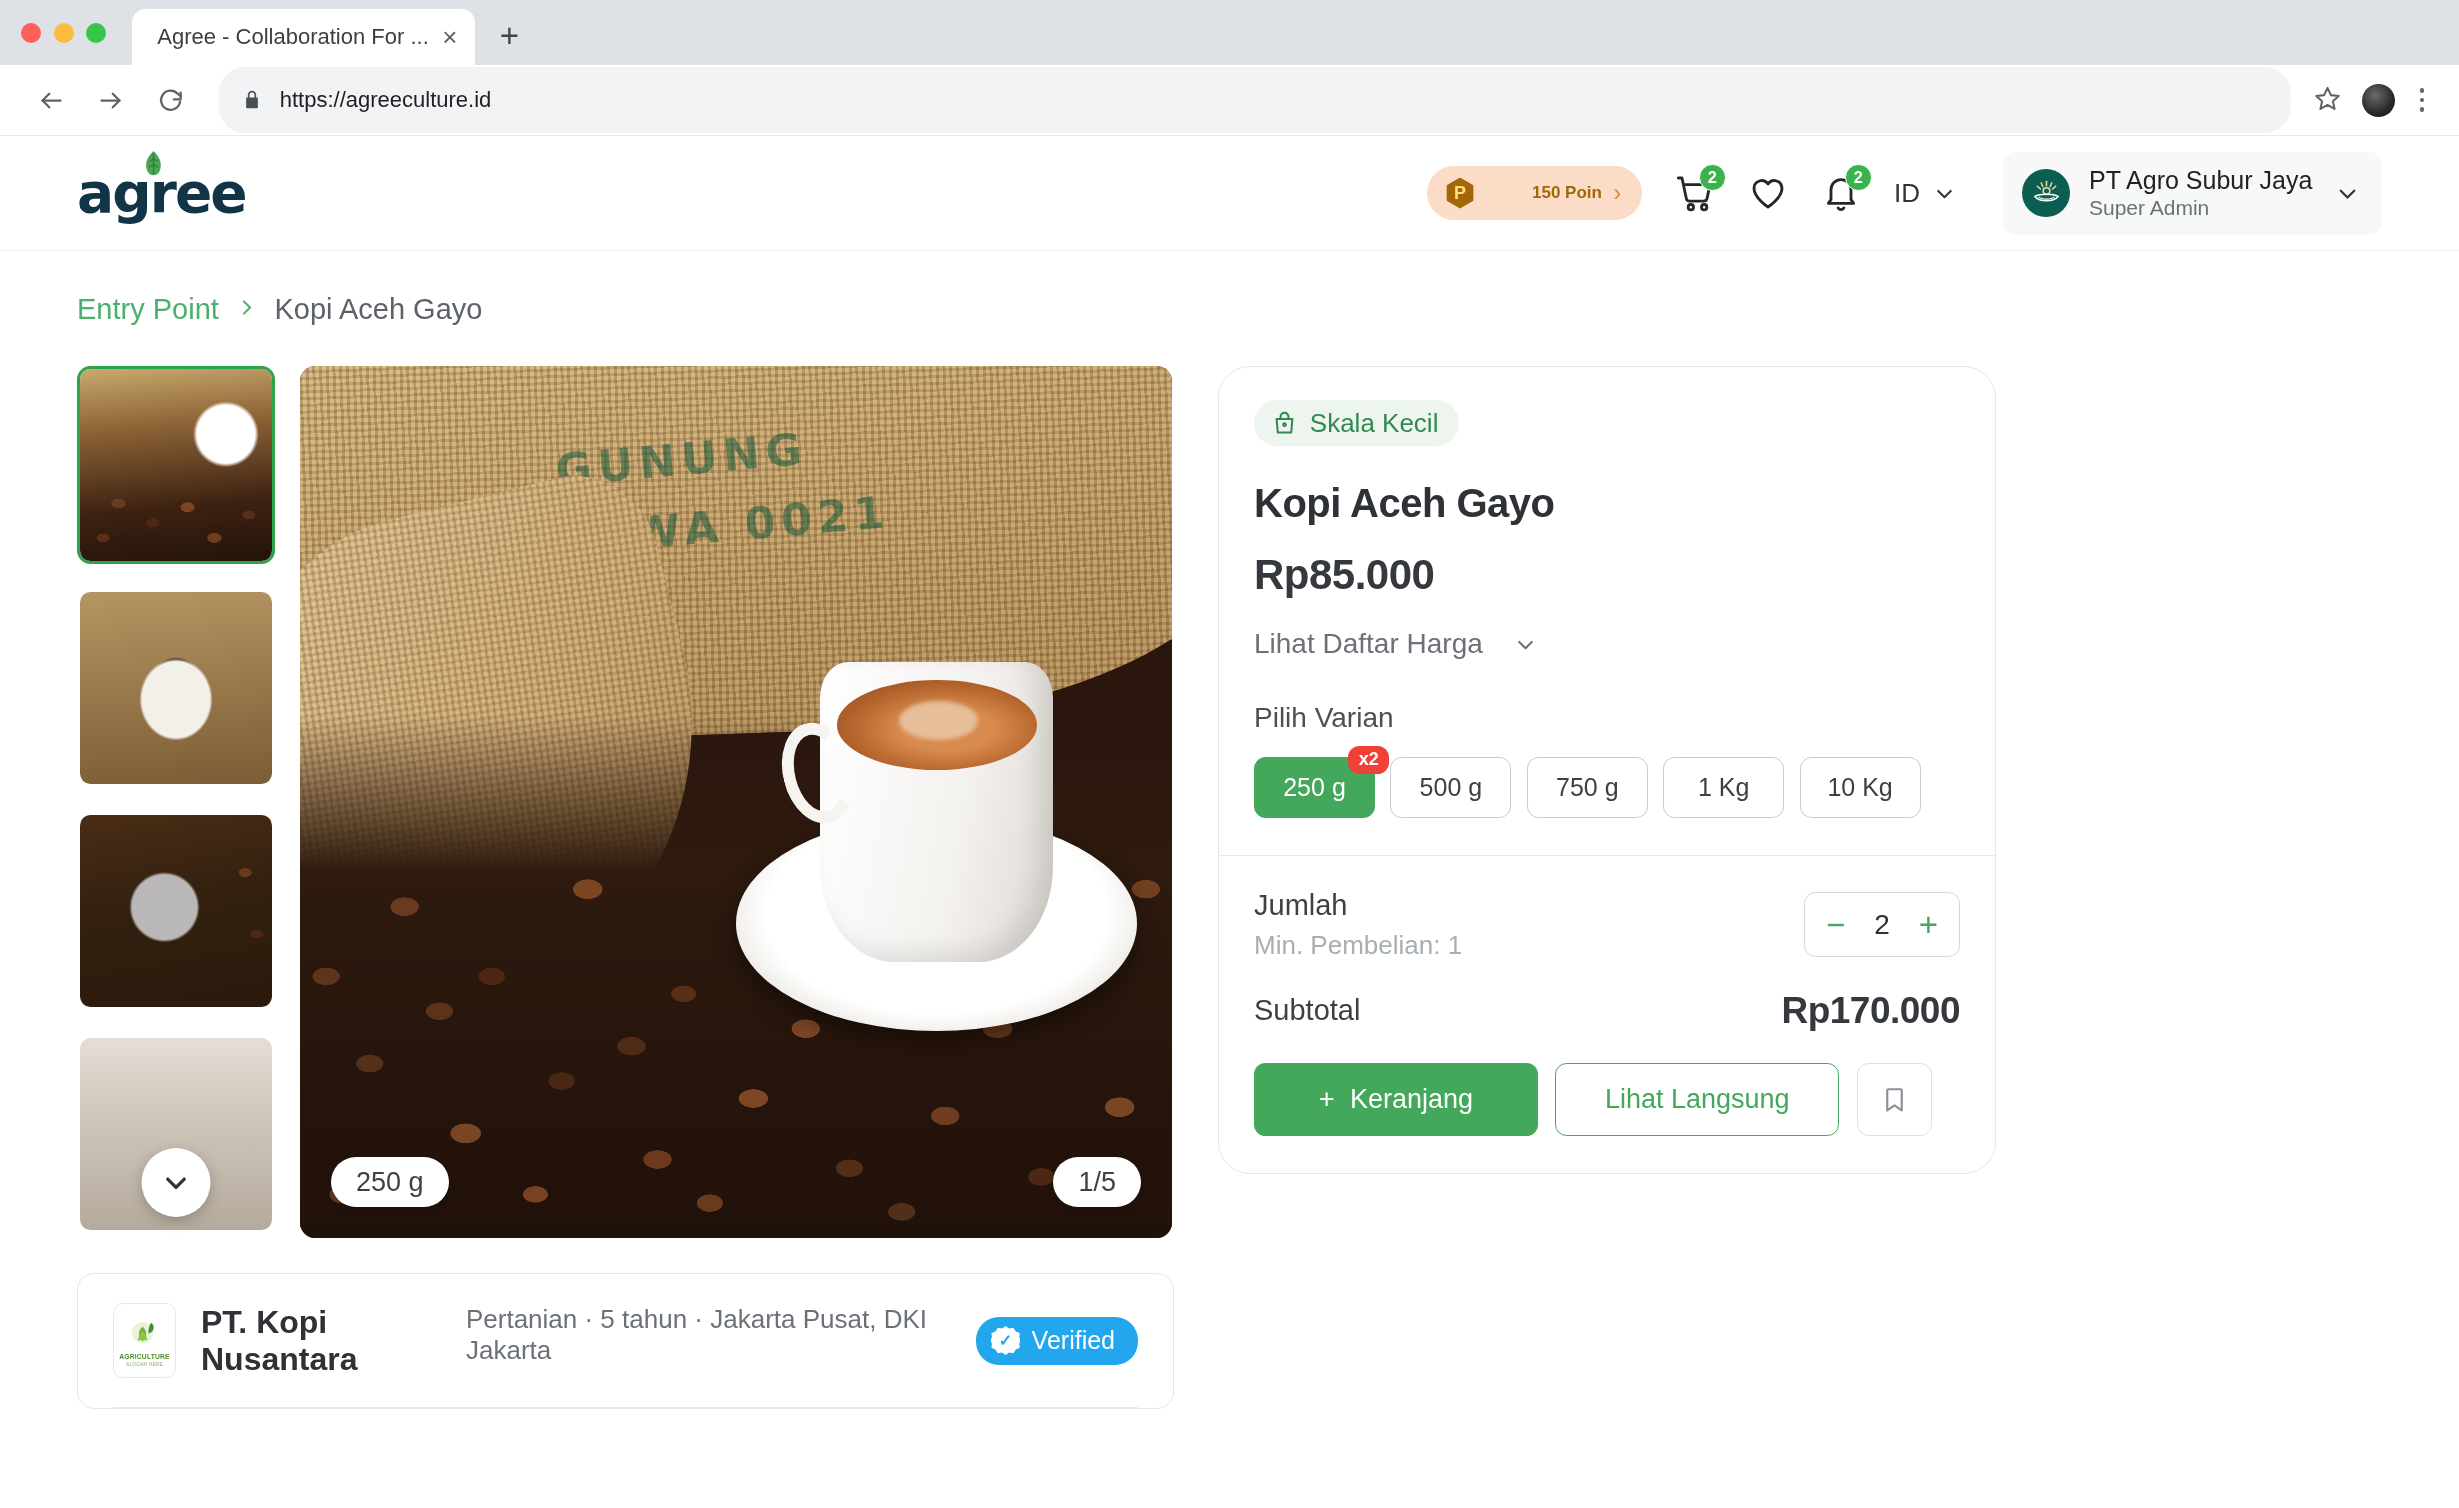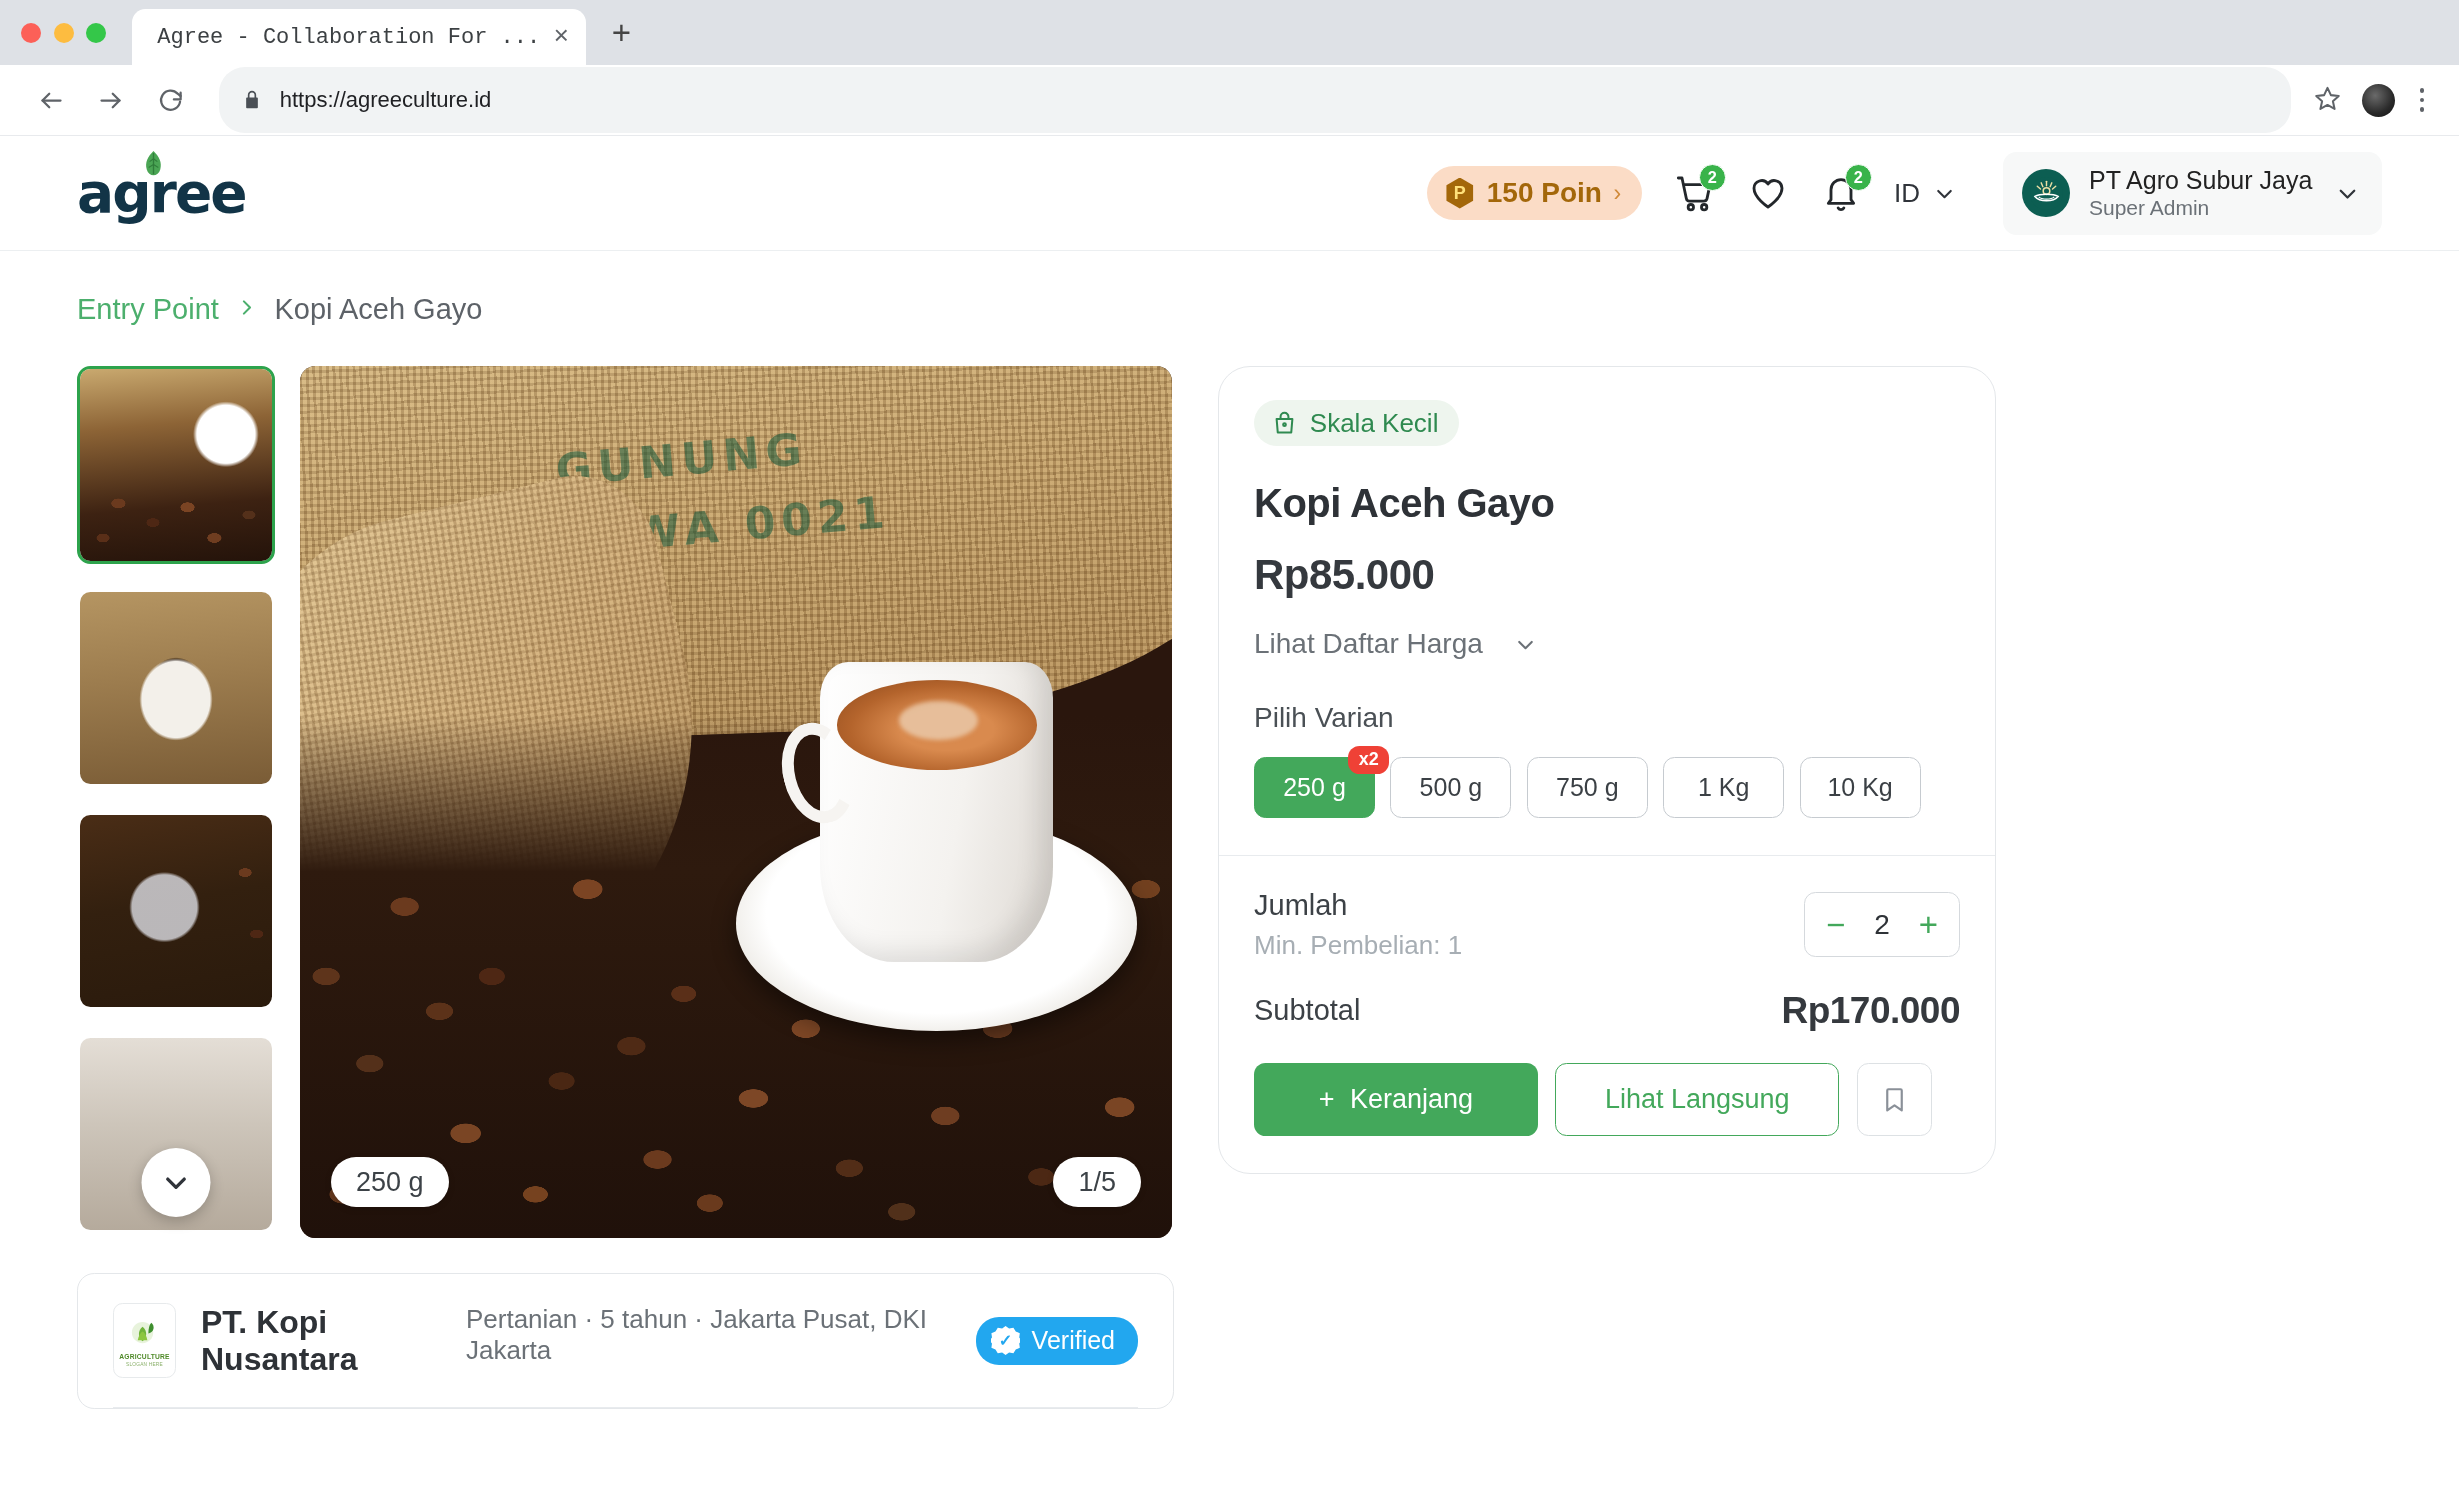--- a/index.html
+++ b/index.html
@@ -7,21 +7,21 @@
     width: 2459px; height: 1508px;
     font-family: "Liberation Sans", sans-serif;
     background: #ffffff;
     overflow: hidden;
   }
 
   
   .browser { width: 2459px; height: 1508px; display: flex; flex-direction: column; background:#fff; }
   .tabstrip {
     height: 65px; background: #dee1e6; display: flex; align-items: flex-end;
-    padding-left: 17.3px; position: relative; flex: 0 0 65px; font-family: Liberation Mono, monospace;
+    padding-left: 17.3px; position: relative; flex: 0 0 65px;
   }
   .traffic { display: flex; align-items: center; gap: 12.5px; position: absolute; left: 21px; top: 23px; }
   .dot { width: 20px; height: 20px; border-radius: 50%; }
   .dot.red { background: #fc6058; }
   .dot.yellow { background: #fdbc40; }
   .dot.green { background: #34c749; }
   .tab {
     margin-left: 115px; height: 56px; min-width: 331px; background: #fff;
     border-radius: 13.4px 13.4px 0 0; display: flex; align-items: center;
     padding: 0 17.3px 0 25px; gap: 13.4px; position: relative;
@@ -71,21 +71,21 @@
   .poin-pill {
     background: #fbdcc6; border-radius: 27px; height: 54px; display: flex;
     align-items: center; gap: 11.5px; padding: 0 21px 0 17.3px; cursor: pointer;
   }
   .hexP {
     width: 31px; height: 31px; background: #a3670a;
     clip-path: polygon(50% 0%, 93% 25%, 93% 75%, 50% 100%, 7% 75%, 7% 25%);
     display: flex; align-items: center; justify-content: center;
     color: #ffe07a; font-size: 18px; font-weight: 700;
   }
-  .poin-text { font-size: 28px; font-weight: 700; color: #a3670a; }
+  .poin-text { font-size: 17px; font-weight: 700; color: #a3670a; margin-left: 45px; }
   .poin-chev { color: #d08a3a; font-size: 23px; line-height: 1; }
 
   .icon-btn { position: relative; cursor: pointer; display: flex; align-items: center; }
   .badge-count {
     position: absolute; top: -8.6px; right: -10.6px; min-width: 27px; height: 27px;
     background: #39b34a; color: #fff; border-radius: 13.4px; font-size: 16.3px;
     font-weight: 700; display: flex; align-items: center; justify-content: center;
     padding: 0 5.8px; border: 1.9px solid #fff;
   }
   .lang { display: flex; align-items: center; gap: 11.5px; cursor: pointer; }

